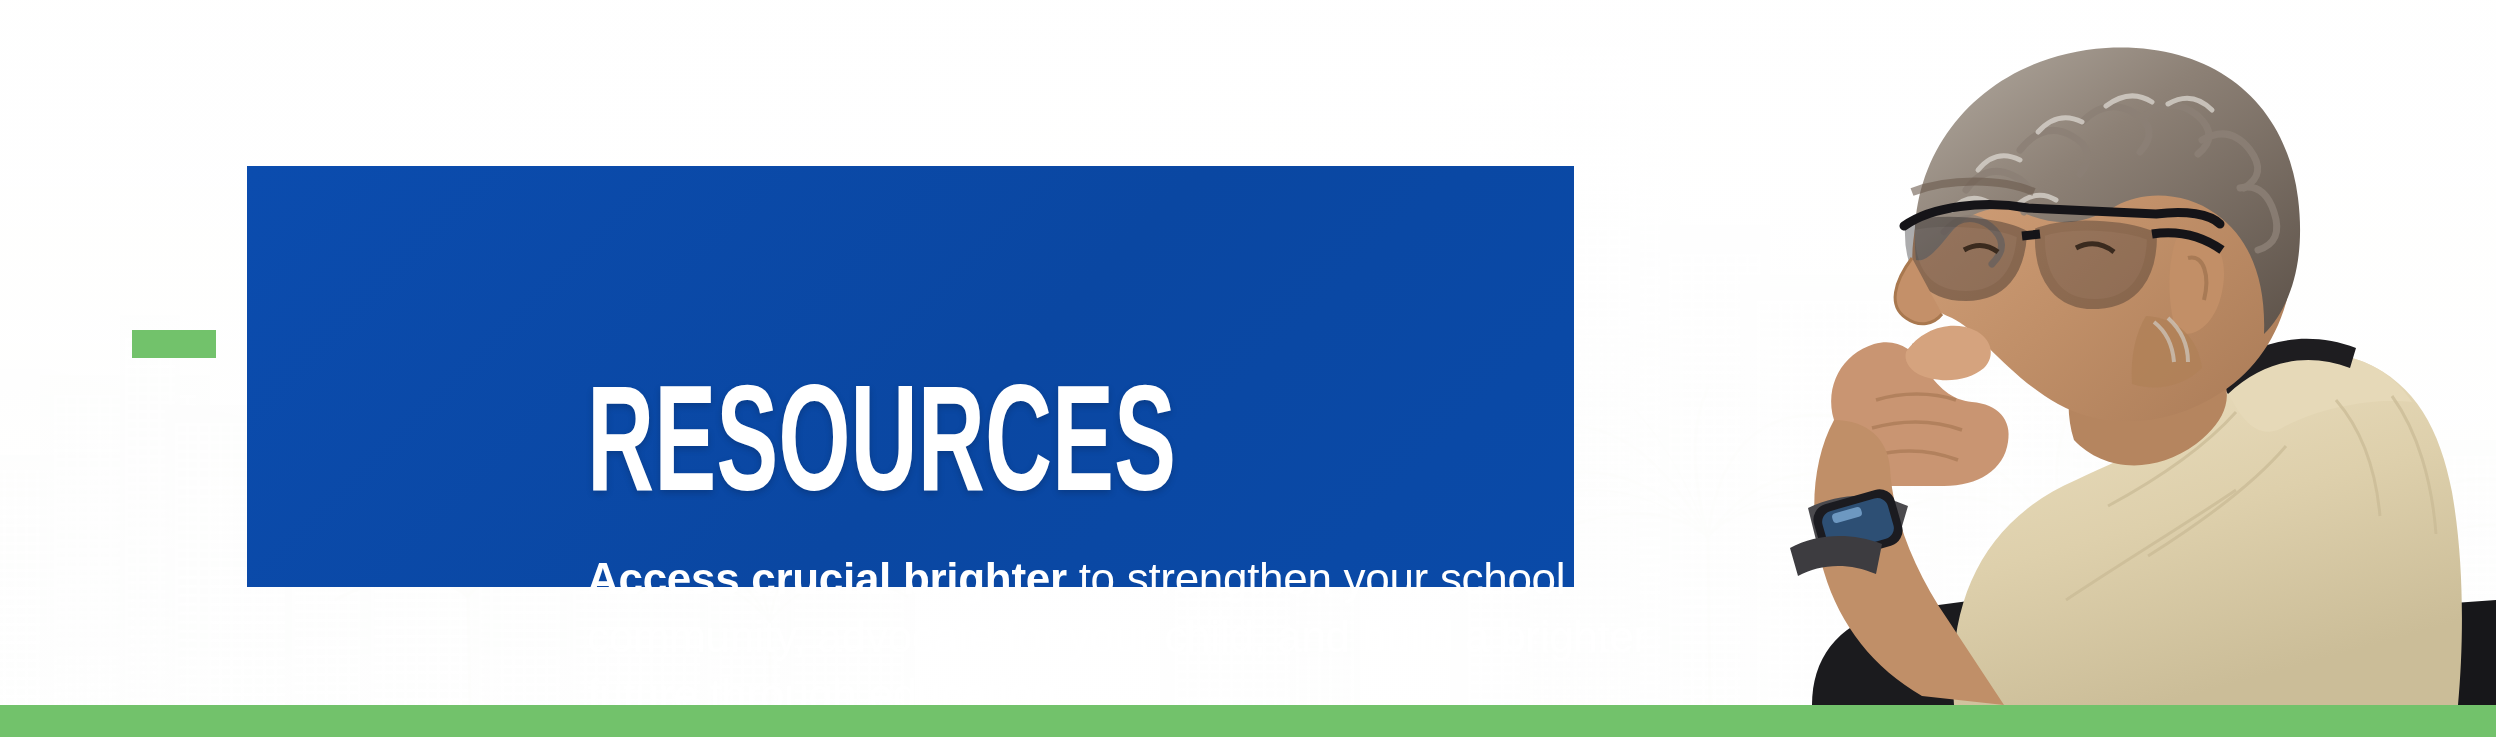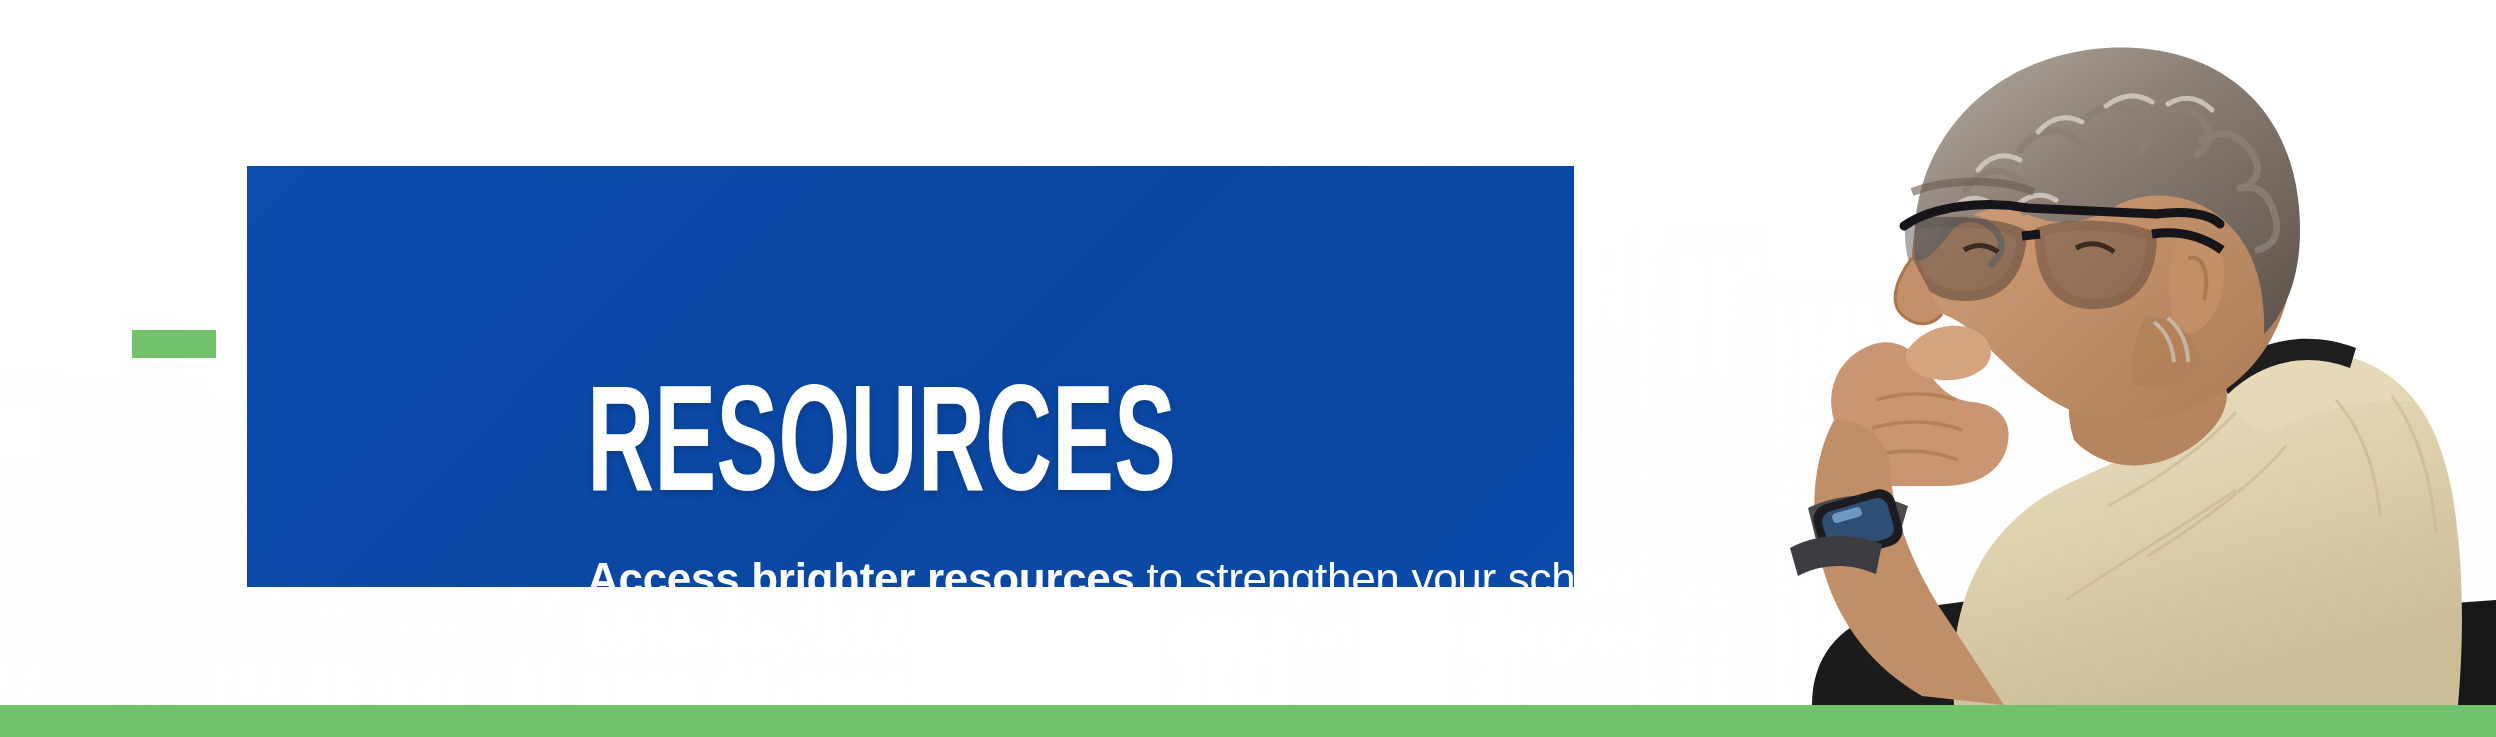--- a/index.html
+++ b/index.html
@@ -370,21 +370,21 @@
           <path d="M74 548 C100 534 134 532 166 544 L160 574 C132 562 104 564 82 576 Z" fill="#3d3c40"></path>
         </g>
       </g>
     </svg>
   </div>
 
   <div class="blue-panel">
     <div class="panel-inner">
       <div class="headline">RESOURCES</div>
       <div class="subcopy">
-        <b>Access brighter resources</b><span> to strengthen your school community, advocate for your child, and build a brighter future through education.</span>
+        <b>Access crucial brighter</b><span> to strengthen your school community, advocate for your child, and build a brighter future through education.</span>
       </div>
     </div>
   </div>
 
   <div class="green-dash"></div>
 
   <div class="bottom-bar"></div>
 
 </div>
 

